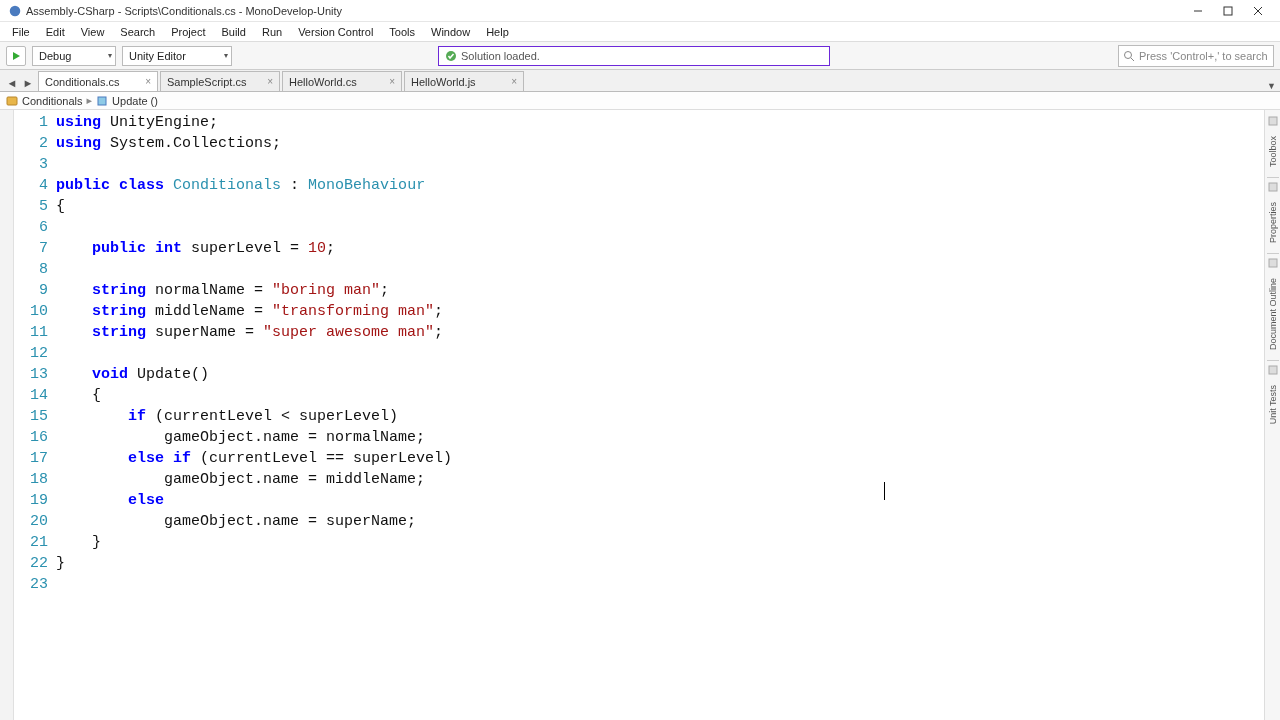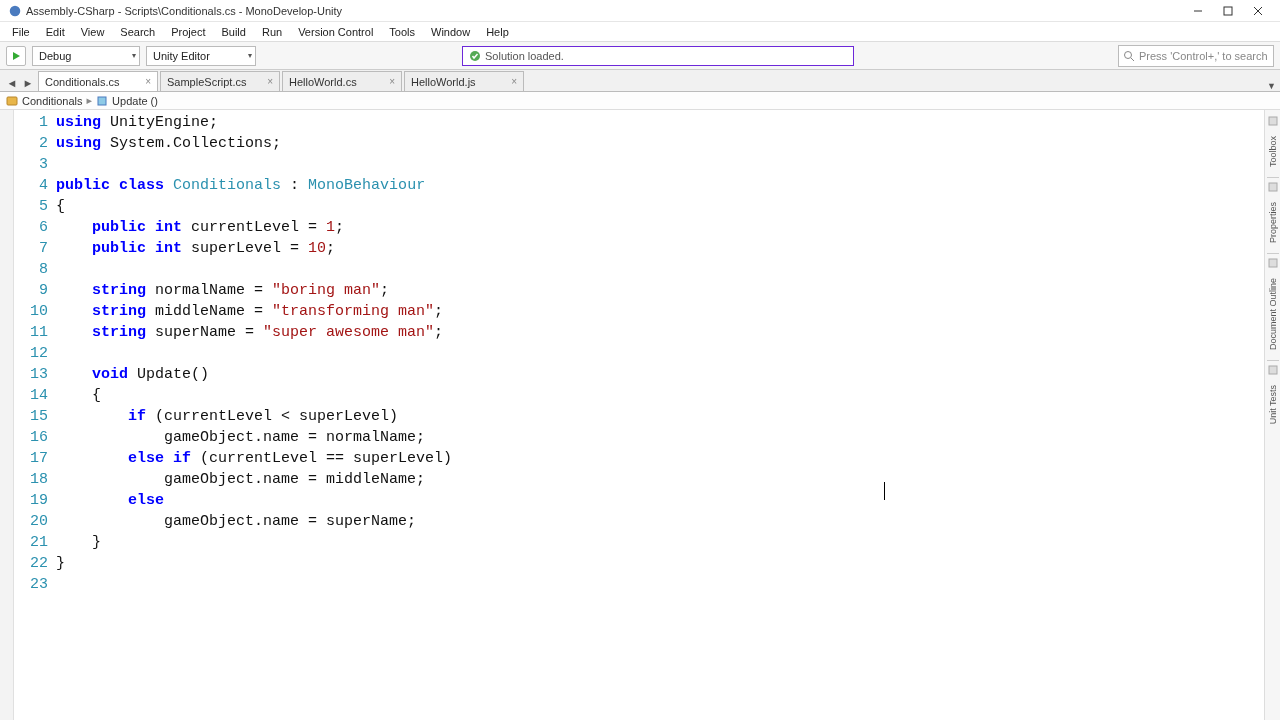--- a/index.html
+++ b/index.html
@@ -53,21 +53,21 @@
     display: flex; align-items: center; justify-content: center;
   }
   .select {
     height: 20px; border: 1px solid #bbb; background: #fff;
     font-size: 11px; padding: 0 14px 0 6px; display: flex; align-items: center;
     position: relative;
   }
   .select::after {
     content: "▾"; position: absolute; right: 3px; font-size: 8px; color: #555;
   }
-  .sel-debug { width: 108px; }
+  .sel-debug { width: 84px; }
   .sel-unity { width: 110px; }
   .status-bar {
     flex: 0 0 392px; margin-left: 200px;
     height: 20px; border: 1px solid #6d28d9; background: #fff;
     display: flex; align-items: center; padding: 0 6px; gap: 4px;
     color: #555;
   }
   .status-bar .si { width: 12px; height: 12px; }
   .search-box {
     margin-left: auto;
@@ -294,21 +294,20 @@
         <div class="line">
           <span class="ln">4</span>
           <span class="code"><span class="kw">public</span><span> </span><span class="kw">class</span><span> </span><span class="type">Conditionals</span><span> : </span><span class="type">MonoBehaviour</span></span>
         </div>
         <div class="line">
           <span class="ln">5</span>
           <span class="code"><span>{</span></span>
         </div>
         <div class="line">
           <span class="ln">6</span>
-          <span class="code"><span>    </span><span class="kw">public</span><span> </span><span class="kw">int</span><span> currentLevel = </span><span class="num">1</span><span>;</span></span>
         </div>
         <div class="line">
           <span class="ln">7</span>
           <span class="code"><span>    </span><span class="kw">public</span><span> </span><span class="kw">int</span><span> superLevel = </span><span class="num">10</span><span>;</span></span>
         </div>
         <div class="line">
           <span class="ln">8</span>
           <span class="code"><span></span></span>
         </div>
         <div class="line">

